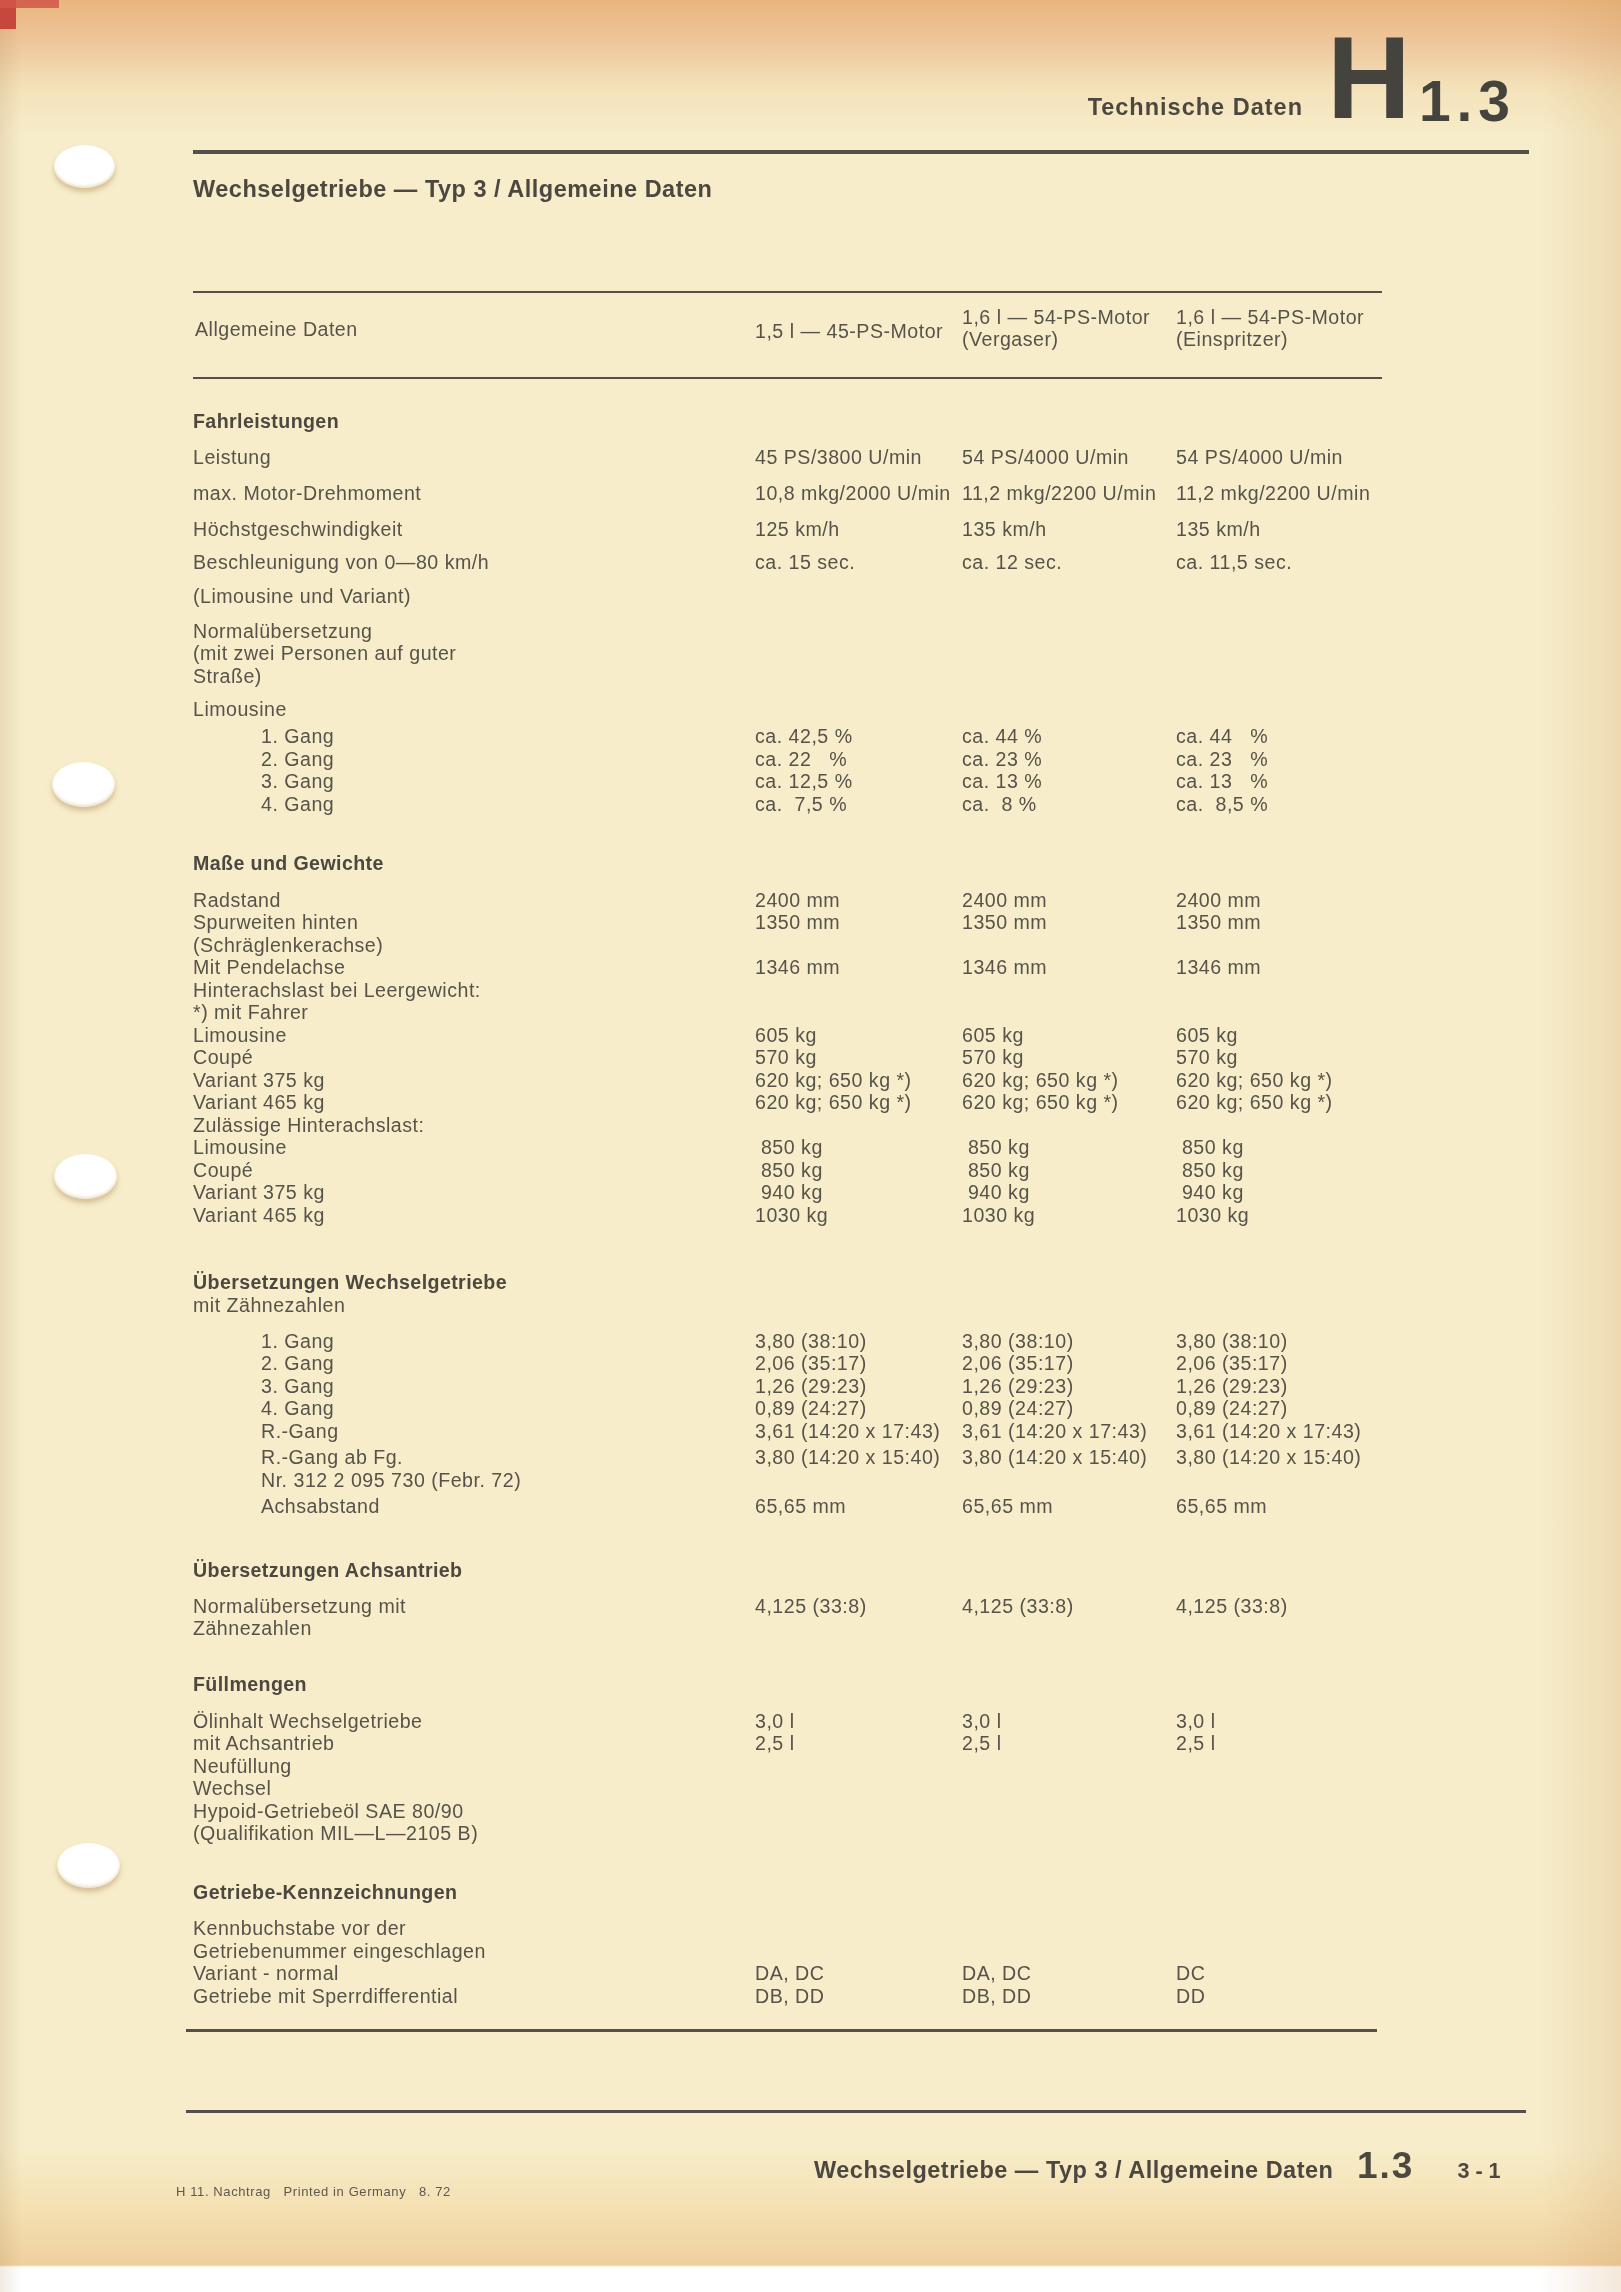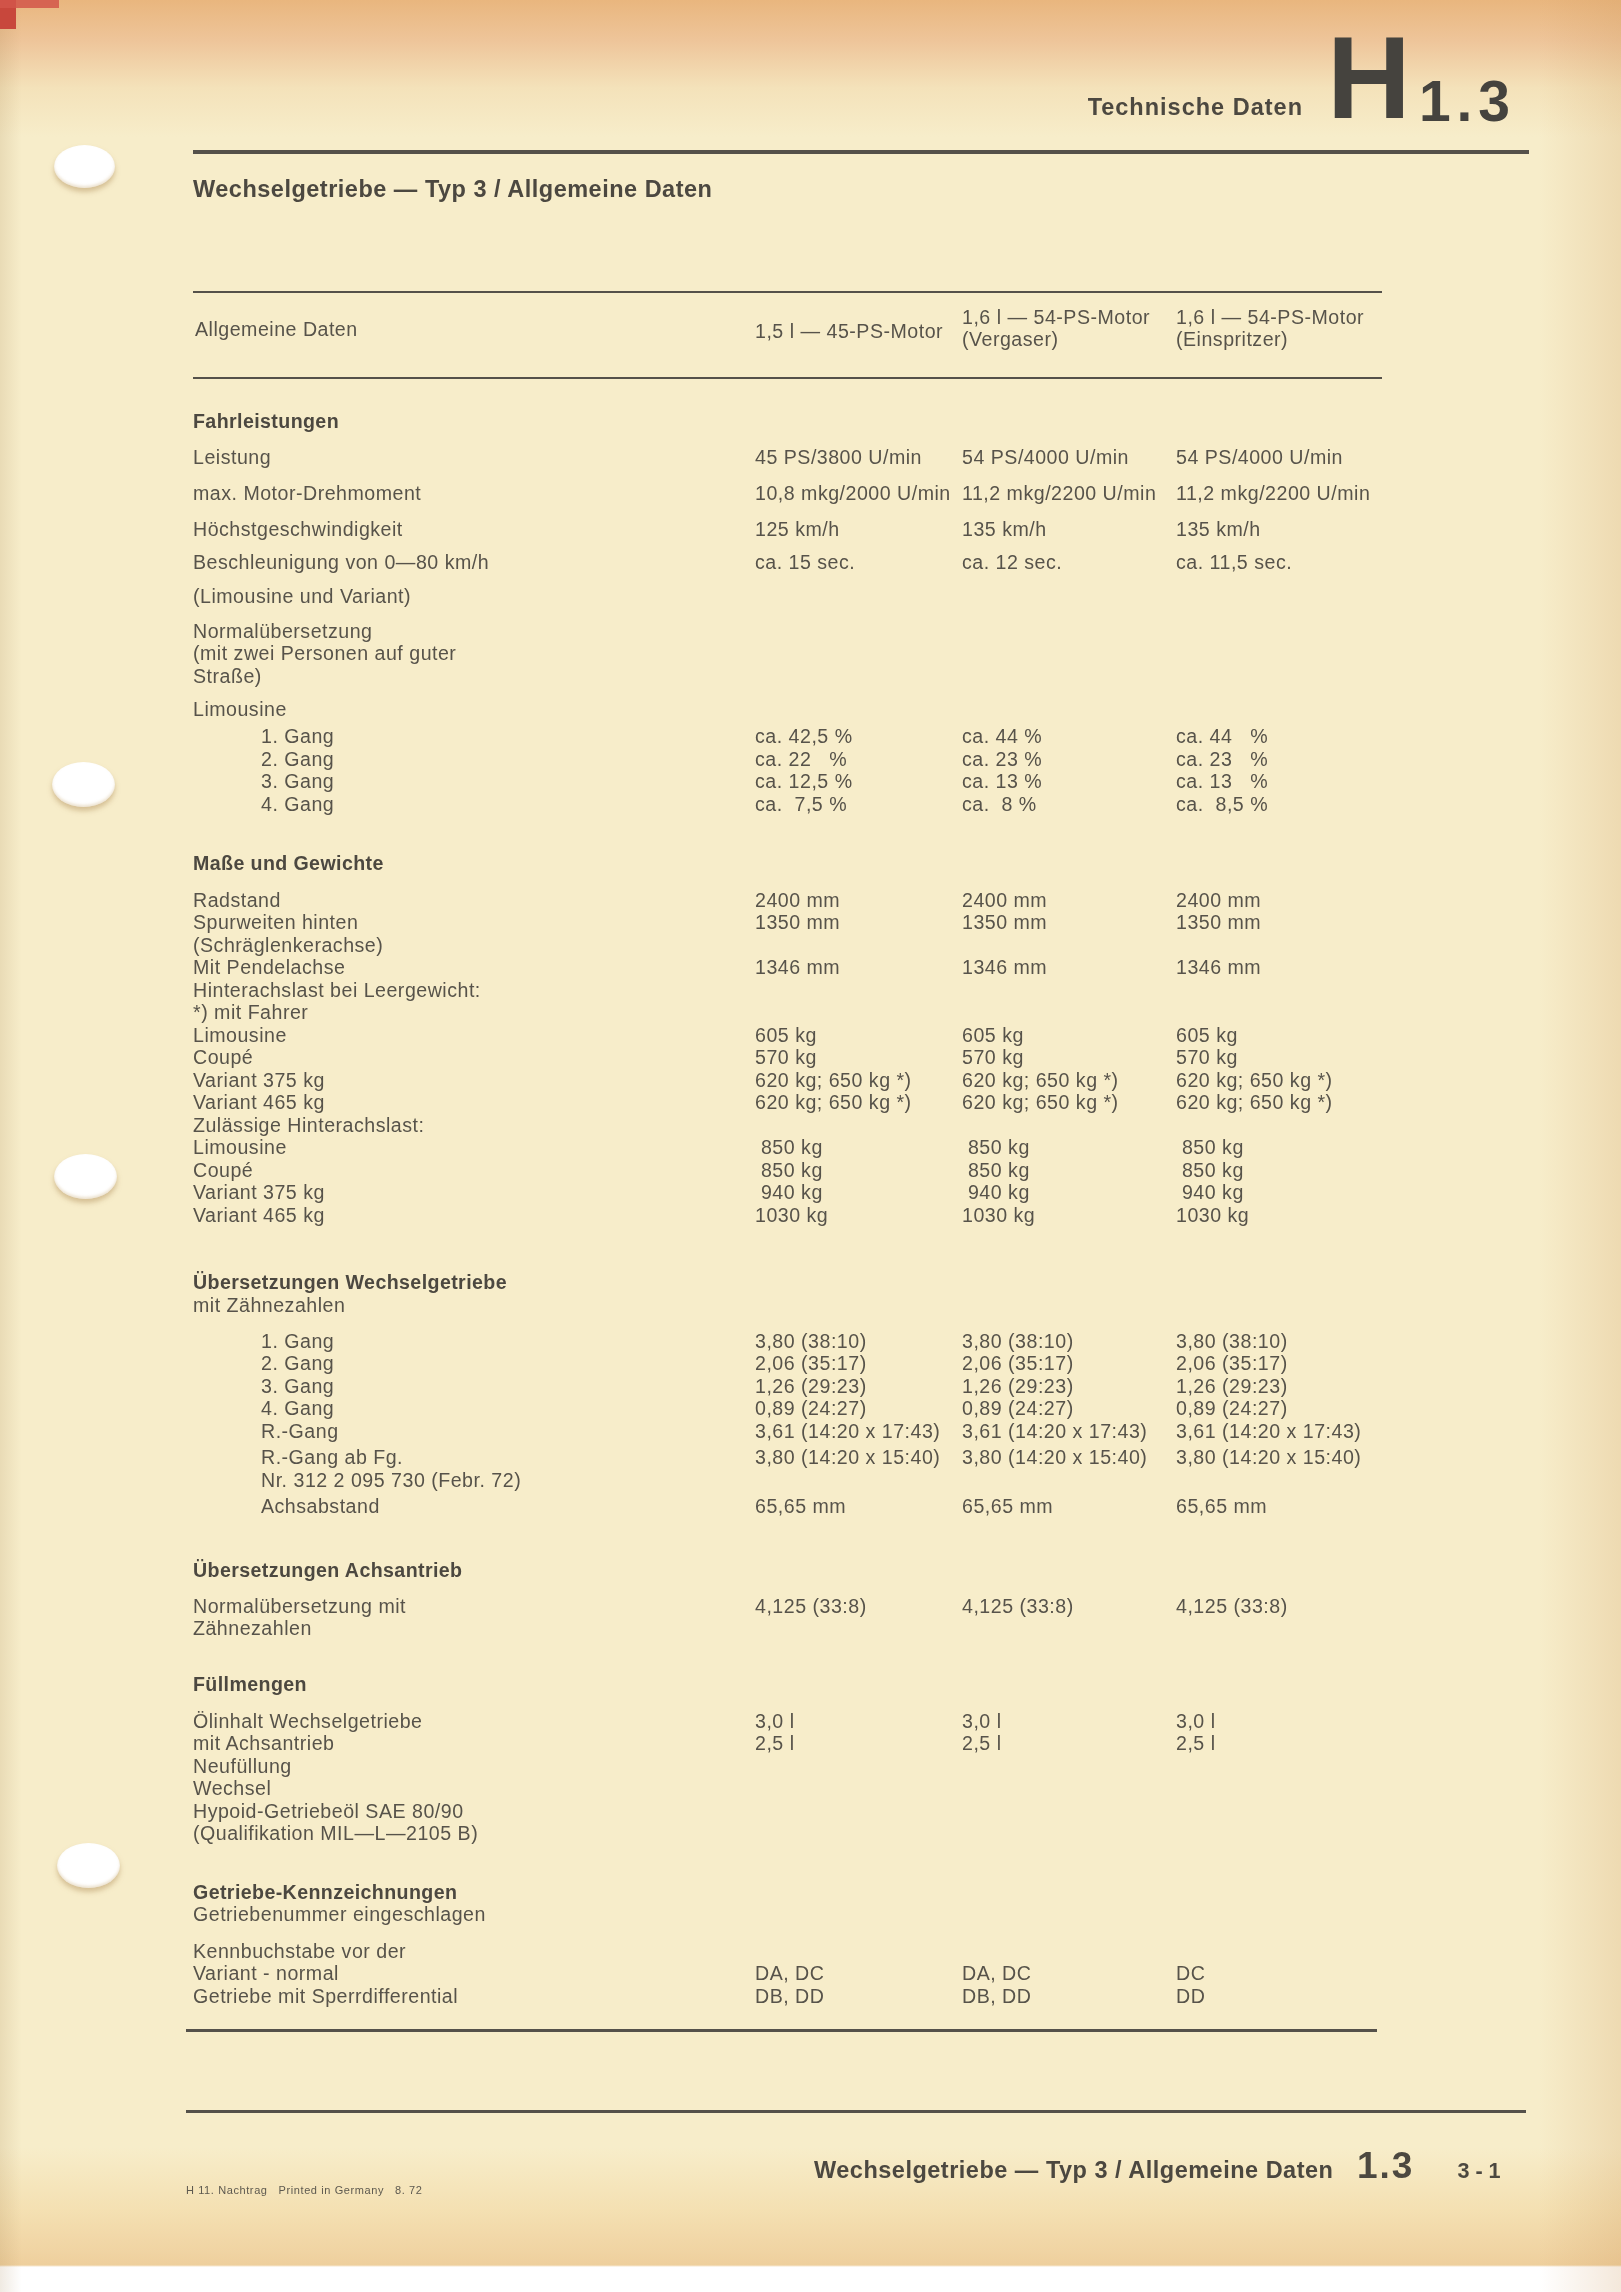--- a/index.html
+++ b/index.html
@@ -41,21 +41,21 @@
   .row .c0 { left:562px; }
   .row .c1 { left:769px; }
   .row .c2 { left:983px; }
   
   #rule-b1 { left:186px; top:2029px; width:1191px; height:2.9px; }
   #rule-b2 { left:186px; top:2110px; width:1340px; height:2.9px; }
   #footer-line { position:absolute; left:814px; top:2145px; display:flex; align-items:baseline; color:#4c4840; }
   #footer-title { font-size:23.5px; font-weight:bold; letter-spacing:0.5px; white-space:pre; }
   #footer-tab { font-size:37px; font-weight:bold; margin-left:23.5px; letter-spacing:2px; }
   #footer-page { font-size:21.6px; font-weight:bold; margin-left:43px; white-space:pre; }
-  #imprint { position:absolute; left:186px; top:2184px; font-size:11px; color:#5d594f; white-space:pre; letter-spacing:0.6px; }
+  #imprint { position:absolute; left:176px; top:2184px; font-size:13px; color:#5d594f; white-space:pre; letter-spacing:0.6px; }
   
   .hole { position:absolute; background:#ffffff; border-radius:50%;
           box-shadow:0 3.9px 4.9px rgba(185,155,105,0.55), inset 0 -2px 2.9px rgba(210,185,140,0.4); }
   #hole-1 { left:54px; top:145px; width:61px; height:43px; }
   #hole-2 { left:52px; top:762px; width:63px; height:45px; }
   #hole-3 { left:54px; top:1154px; width:63px; height:45px; }
   #hole-4 { left:57px; top:1843px; width:63px; height:45px; }
   
   #corner-mark { position:absolute; left:0; top:0; width:15.7px; height:29px; background:#c8473c; }
   #corner-mark2 { position:absolute; left:0; top:0; width:59px; height:7.8px; background:#d2564a; opacity:0.85; }
@@ -323,25 +323,25 @@
         </div>
         <div class="row" style="margin-top: 0px;">
           <span class="label">Hypoid-Getriebeöl SAE 80/90</span>
         </div>
         <div class="row" style="margin-top: 0px;">
           <span class="label">(Qualifikation MIL—L—2105 B)</span>
         </div>
       </div>
       <div class="section" style="margin-top: 36px;">
         <div class="heading">Getriebe-Kennzeichnungen</div>
+        <div class="row" style="margin-top: 13.7px;">
+          <span class="label">Kennbuchstabe vor der</span>
+        </div>
         <div class="row" style="margin-top: 0px;">
           <span class="label">Getriebenummer eingeschlagen</span>
-        </div>
-        <div class="row" style="margin-top: 13.7px;">
-          <span class="label">Kennbuchstabe vor der</span>
         </div>
         <div class="row" style="margin-top: 0px;">
           <span class="label">Variant - normal</span>
           <span class="val c0">DA, DC</span>
           <span class="val c1">DA, DC</span>
           <span class="val c2">DC</span>
         </div>
         <div class="row" style="margin-top: 0px;">
           <span class="label">Getriebe mit Sperrdifferential</span>
           <span class="val c0">DB, DD</span>

